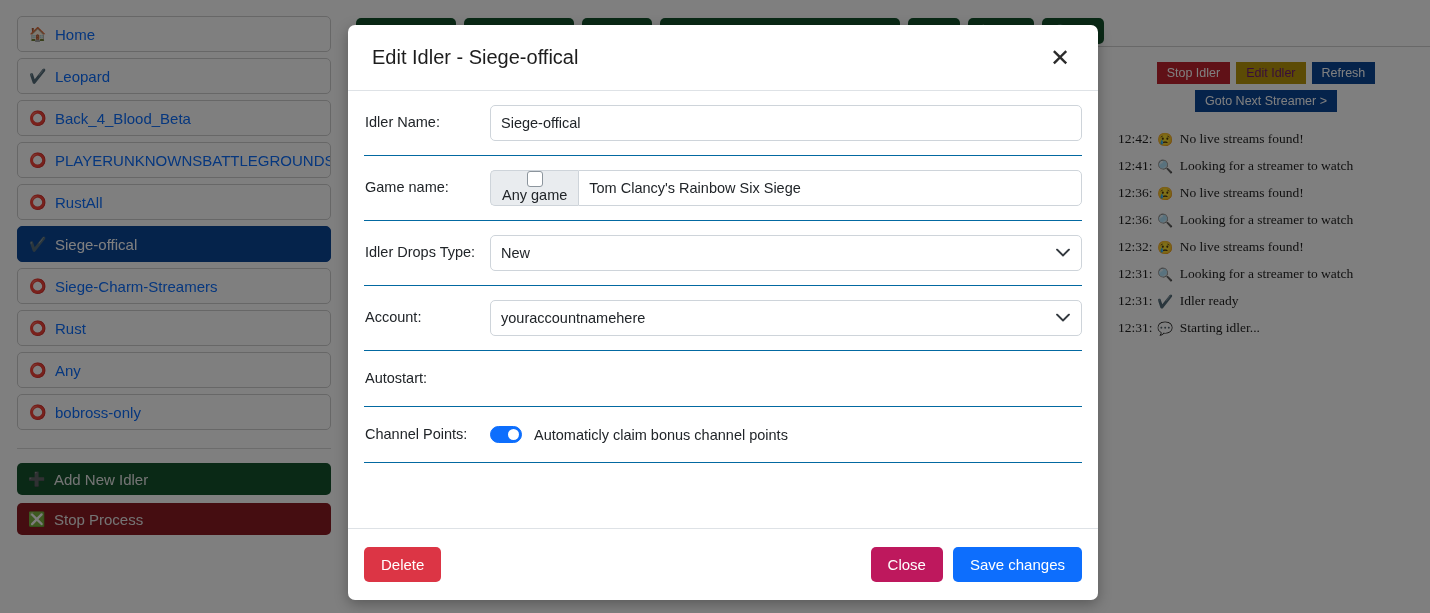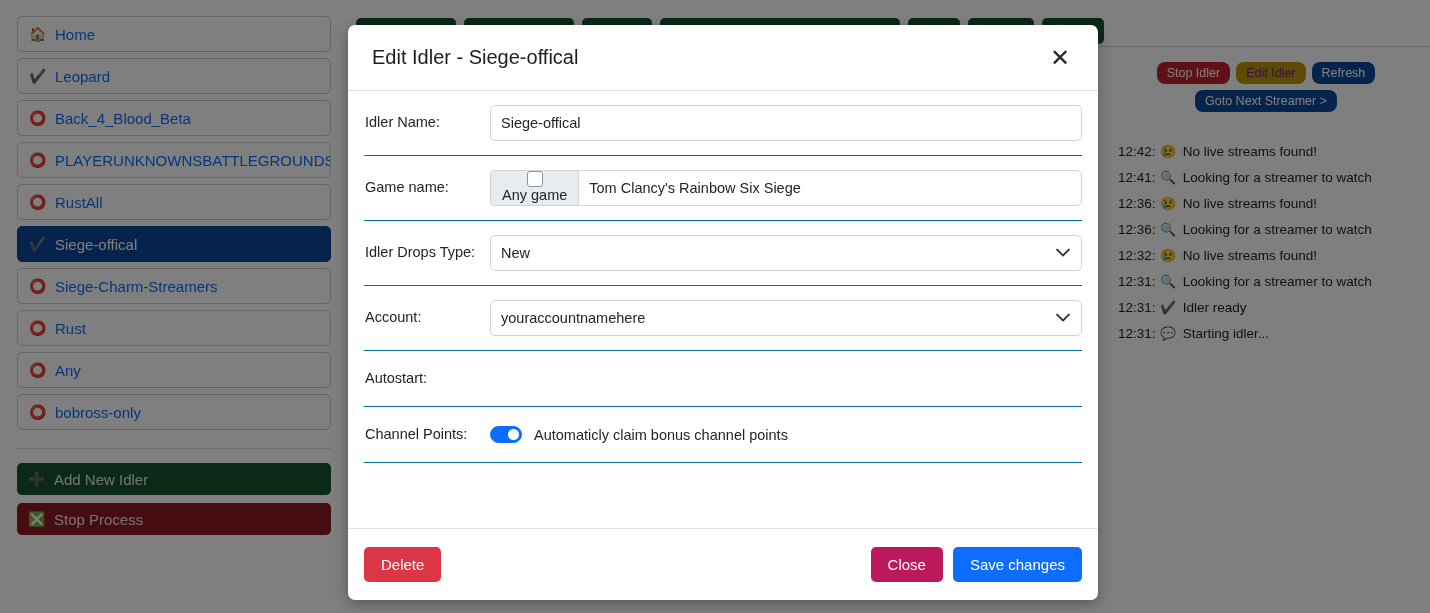--- a/index.html
+++ b/index.html
@@ -83,31 +83,31 @@
   
   #right-panel {
     position: absolute; left: 1102px; top: 52px;
     width: 328px; height: 560px;
     background: #ffffff;
     padding: 10px 8px 0 8px;
   }
   #right-actions { display: flex; flex-direction: column; align-items: center; gap: 6px; }
   #right-actions .row { display: flex; gap: 6px; justify-content: center; }
   .act-btn {
-    border: none; border-radius: 8px;
+    border: none; border-radius: 0;
     font-size: 12.5px; padding: 4px 10px;
     color: #ffffff; cursor: pointer;
     font-family: "Liberation Sans", sans-serif;
     white-space: nowrap;
   }
   .act-red { background: #c0232e; }
   .act-yellow { background: #b9960b; color: #701a75; }
   .act-blue { background: #0b4697; }
 
-  #log { margin-top: 32px; padding-left: 8px; }
+  #log { margin-top: 19px; padding-left: 8px; font-family: Liberation Serif, serif; }
   .log-row {
     font-size: 13.5px; color: #1f1f1f;
     display: flex; align-items: center;
     margin-bottom: 11px; white-space: nowrap;
   }
   .log-time { margin-right: 5px; }
   .log-ico { margin-right: 6px; font-size: 13px; line-height: 1; }
 
   
   #backdrop {

